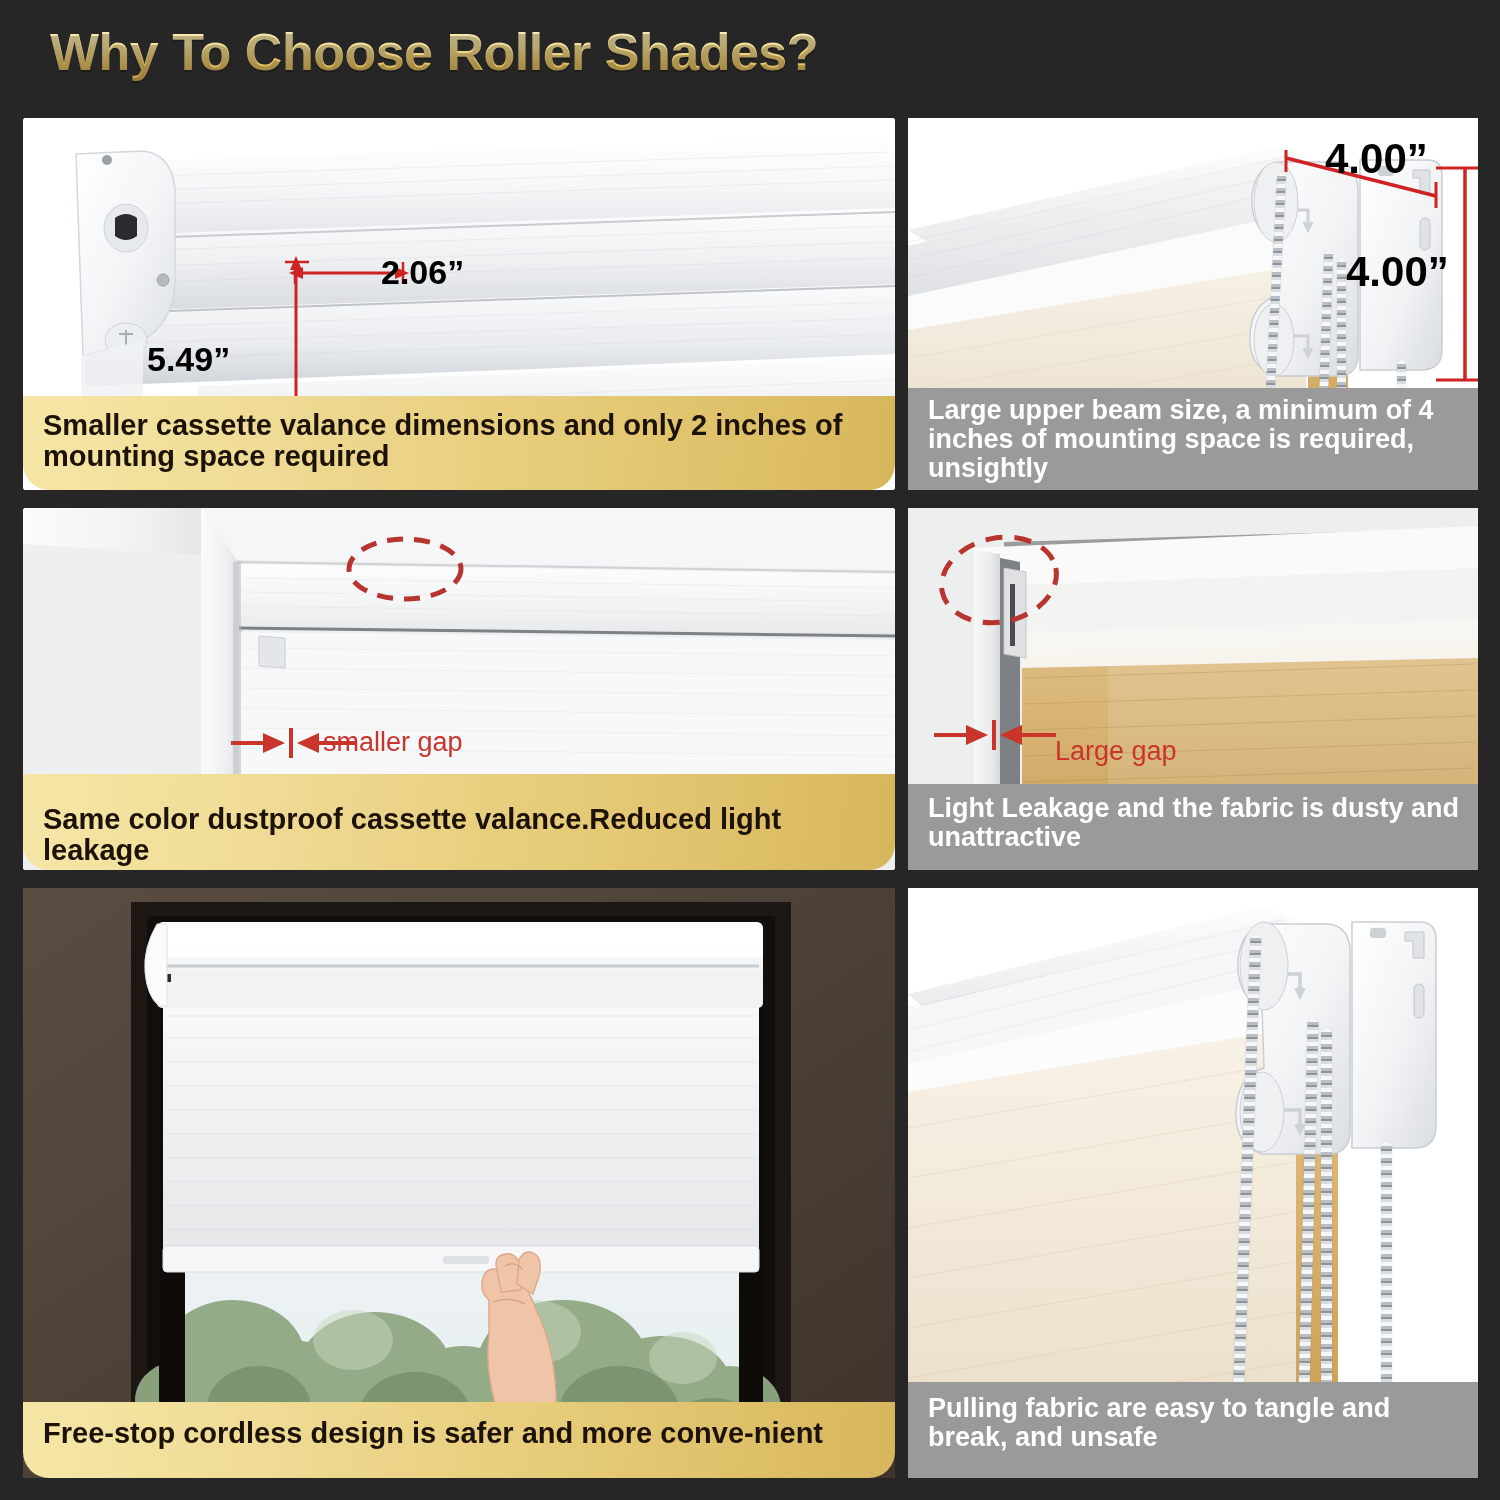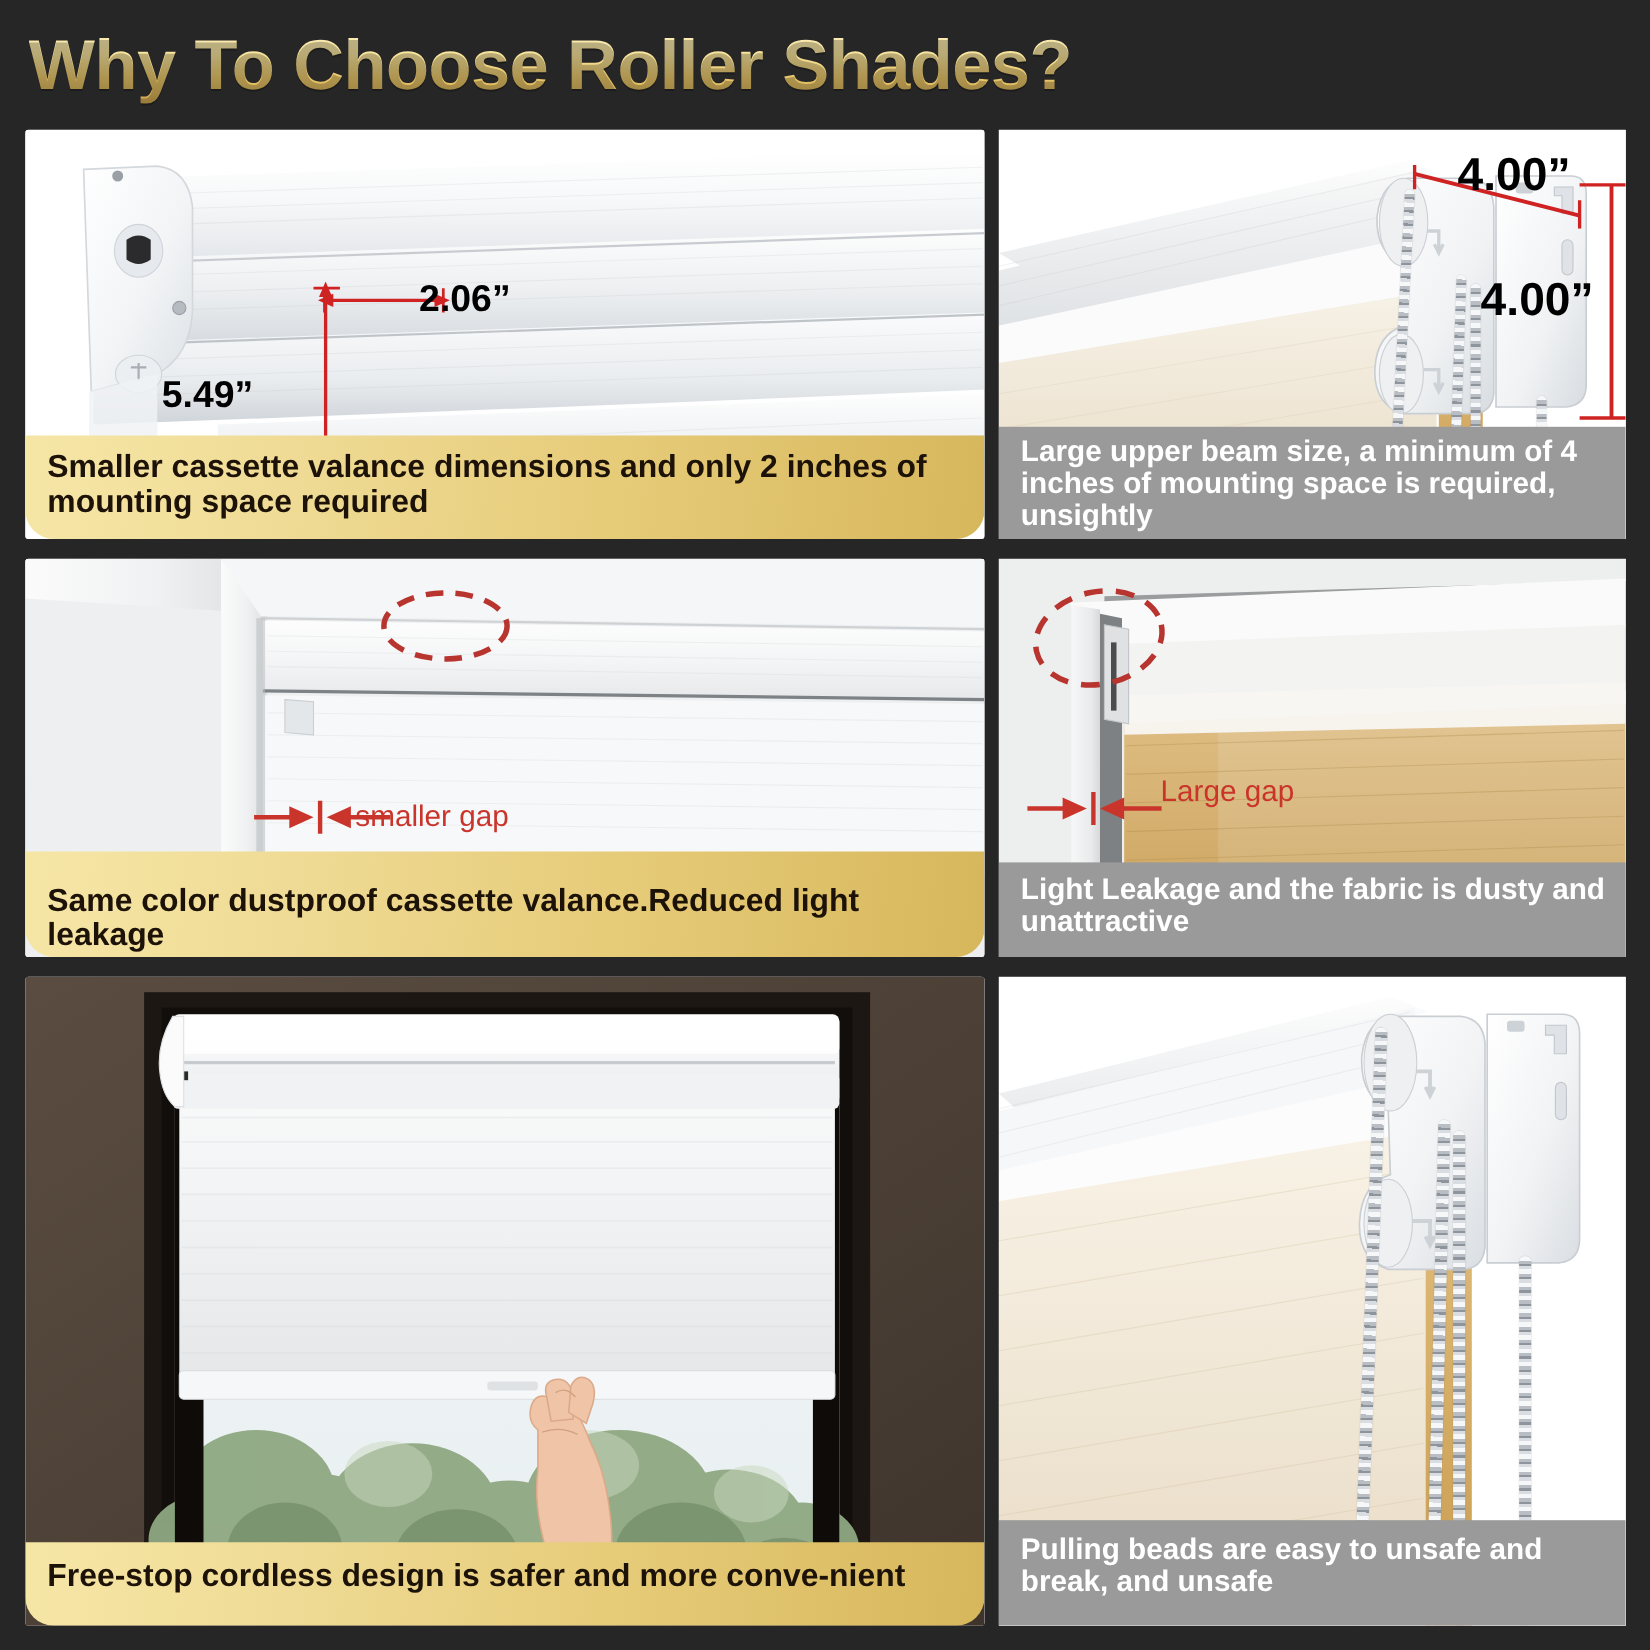--- a/index.html
+++ b/index.html
@@ -6,22 +6,22 @@
   html, body {
     width: 1500px; height: 1500px;
     background: #262626;
     font-family: "Liberation Sans", sans-serif;
     overflow: hidden;
   }
   #root { position: relative; width: 1500px; height: 1500px; background: #262626; }
 
   
   .title {
-    position: absolute; left: 26px; top: 22px;
-    font-size: 64px; font-weight: 700; letter-spacing: -0.5px;
+    position: absolute; left: 50px; top: 22px;
+    font-size: 52px; font-weight: 700; letter-spacing: -0.5px;
     background: linear-gradient(180deg, #fdf1c4 0%, #f7e39b 38%, #e9c66a 66%, #caa24a 100%);
     -webkit-background-clip: text; background-clip: text;
     color: transparent; -webkit-text-fill-color: transparent;
     white-space: nowrap;
     text-shadow: 0 2px 0 rgba(0,0,0,0.25);
   }
 
   
   .panel { position: absolute; overflow: hidden; background: #fff; }
   .panel-L { border-radius: 3px; }
@@ -362,21 +362,21 @@
         <ellipse cx="63" cy="48" rx="58" ry="42" fill="none" stroke="#b8342e" stroke-width="5" stroke-dasharray="17 12" transform="rotate(-12 63 48)"></ellipse>
       </svg>
 
       <svg class="anno" style="position:absolute; left:24px; top:208px; width:126px; height:38px;" width="126" height="38" viewBox="0 0 126 38">
         <line x1="2" y1="19" x2="40" y2="19" stroke="#c9342b" stroke-width="4"></line>
         <polygon points="56,19 34,9 34,29" fill="#c9342b"></polygon>
         <line x1="62" y1="4" x2="62" y2="34" stroke="#c9342b" stroke-width="4"></line>
         <polygon points="68,19 90,9 90,29" fill="#c9342b"></polygon>
         <line x1="88" y1="19" x2="124" y2="19" stroke="#c9342b" stroke-width="4"></line>
       </svg>
-      <div class="gaptxt" style="position:absolute; left:147px; top:196px;">Large gap</div>
+      <div class="gaptxt" style="position:absolute; left:147px; top:228px;">Large gap</div>
 
       <div class="cap cap-gray cap-t2" style="height:86px; padding-top:10px;">
         <span>Light Leakage and the fabric is dusty and unattractive</span>
       </div>
     </div>
   </div>
 
   <div class="panel panel-L" style="left:23px; top:888px; width:872px; height:590px;">
     <div class="photo" style="background:#4a3f35;">
       <svg width="872" height="590" viewBox="0 0 872 590">
@@ -538,18 +538,18 @@
         <ellipse cx="356" cy="78" rx="24" ry="44" fill="#eef0f2" stroke="#cbd0d5"></ellipse>
         <ellipse cx="354" cy="224" rx="22" ry="40" fill="#eef0f2" stroke="#cbd0d5"></ellipse>
       </svg>
 
       <div class="beadchain" style="position:absolute; left:332px; top:46px; width:11px; height:544px; transform:rotate(2.2deg);"></div>
       <div class="beadchain" style="position:absolute; left:394px; top:130px; width:11px; height:460px; transform:rotate(1.4deg);"></div>
       <div class="beadchain" style="position:absolute; left:413px; top:140px; width:11px; height:450px;"></div>
       <div class="beadchain" style="position:absolute; left:473px; top:254px; width:11px; height:336px;"></div>
 
       <div class="cap cap-gray cap-t2" style="height:96px; padding-top:12px;">
-        <span>Pulling beads are easy to unsafe and break, and unsafe</span>
+        <span>Pulling fabric are easy to tangle and break, and unsafe</span>
       </div>
     </div>
   </div>
 
 </div>
 
 </body></html>

